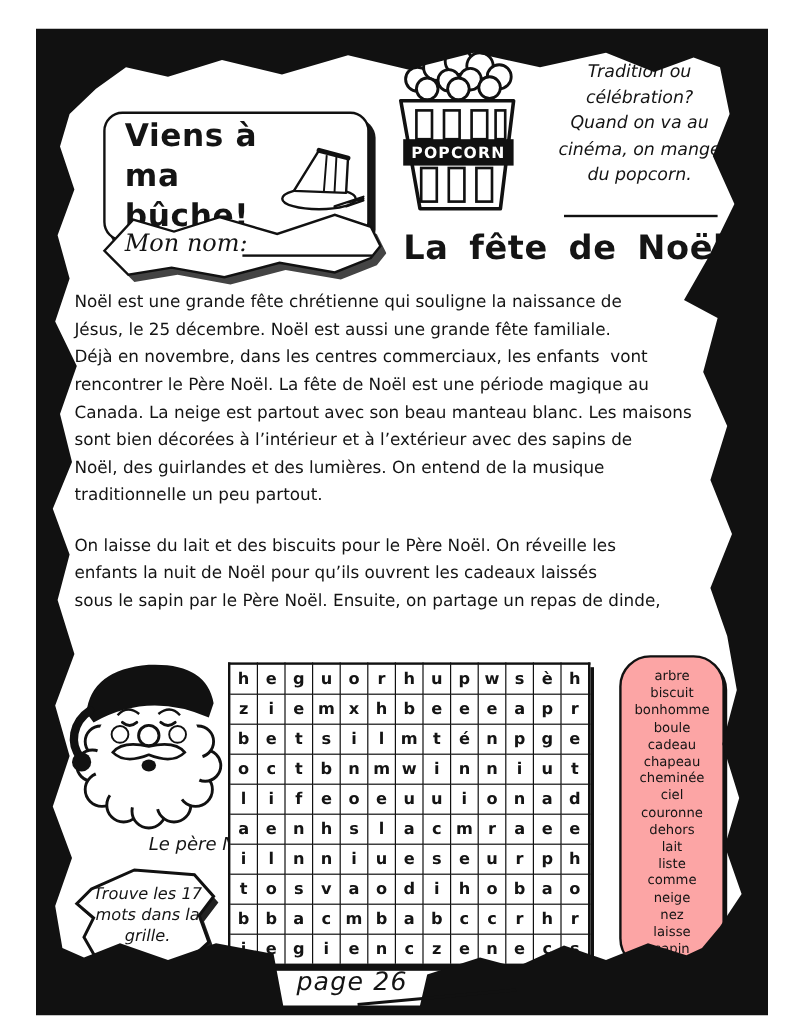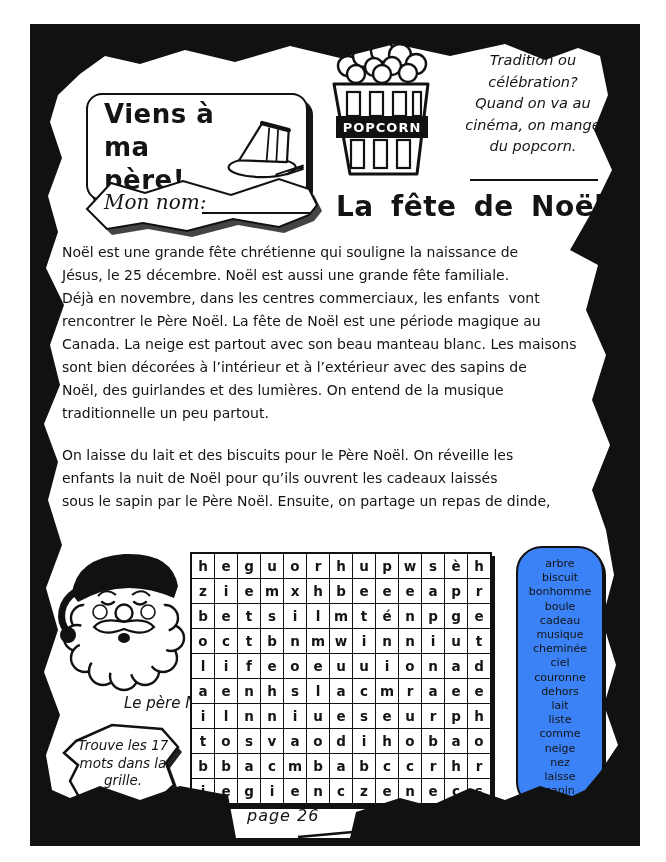--- a/index.html
+++ b/index.html
@@ -24,29 +24,29 @@
   
   .para{left:62px;width:560px;font-size:14px;line-height:23px;}
   #para1{top:241px;} #para2{top:444px;}
   .tline{white-space:pre;}
   
   #grid{left:190px;top:552px;border-collapse:collapse;background:#fff;border:2px solid #111;
         box-shadow:3px 4px 0 #111;}
   #grid td{width:22px;height:24px;border:1.8px solid #111;text-align:center;padding:0;
            font-weight:bold;font-size:13.5px;}
   
-  #wordbox{left:516px;top:546px;width:84px;background:#3b82f6;border:2.5px solid #111;border-radius:26px;
+  #wordbox{left:516px;top:546px;width:84px;background:#fca5a5;border:2.5px solid #111;border-radius:26px;
            box-shadow:2px 3px 0 #111;padding:9px 0 8px 0;text-align:center;font-size:11px;line-height:14.2px;}
   
   #santa{left:54px;top:540px;}
   #santa-caption{left:56px;top:694px;width:136px;text-align:right;font-style:italic;font-size:15px;padding-left:27px;}
   #burst{left:60px;top:719px;width:126px;height:94px;}
   #burst-text{left:70px;top:737px;width:106px;text-align:center;font-style:italic;font-size:13.5px;line-height:17.5px;}
   
-  #page-num{left:247px;top:806px;font-style:italic;font-size:16px;letter-spacing:1px;}
+  #page-num{left:247px;top:806px;font-style:italic;font-size:21px;letter-spacing:1px;}
   
   #frame{left:0;top:0;pointer-events:none;z-index:6;}
   .z2{z-index:2;}
 </style>
 </head>
 <body>
 
 <div id="page">
 
   <svg id="frame" class="abs" width="666" height="862" viewBox="0 0 666 862">
@@ -57,21 +57,21 @@
       L572,796 L540,786 L505,800 L470,788 L430,806 L400,798 L356,812 L350,838 L236,838 L228,795
       L180,786 L140,800 L100,786 L70,798 L52,790
       L46,755 L60,715 L44,672 L58,630 L46,588 L62,545 L48,500 L58,462 L44,424 L60,385 L50,345 L64,305
       L46,268 L58,232 L48,196 L62,158 L50,122 L58,95 Z"></path>
     <path d="M298,837 L430,825" stroke="#111" stroke-width="2.5" fill="none"></path>
   </svg>
 
   <div id="badge" class="abs z2">
     <div class="btxt">
       <div>Viens à</div>
-      <div>ma père!</div>
+      <div>ma bûche!</div>
     </div>
     <svg width="92" height="86" viewBox="0 0 92 82">
       <ellipse cx="42" cy="64" rx="38" ry="11" fill="#fff" stroke="#111" stroke-width="2.5"></ellipse>
       <path d="M16,56 L42,14 L72,22 L70,58 Z" fill="#fff" stroke="#111" stroke-width="2.5" stroke-linejoin="round"></path>
       <path d="M42,14 L72,22" stroke="#111" stroke-width="5" stroke-linecap="round"></path>
       <path d="M50,19 L47,57 M60,21 L58,58" stroke="#111" stroke-width="2"></path>
       <path d="M58,72 L88,62 M72,68 L88,64 M70,72 L88,66" stroke="#111" stroke-width="2.2" stroke-linecap="round"></path>
     </svg>
   </div>
 
@@ -330,21 +330,21 @@
         </tr>
       </tbody>
   </table>
 
   <div id="wordbox" class="abs z2">
       <div class="word">arbre</div>
       <div class="word">biscuit</div>
       <div class="word">bonhomme</div>
       <div class="word">boule</div>
       <div class="word">cadeau</div>
-      <div class="word">musique</div>
+      <div class="word">chapeau</div>
       <div class="word">cheminée</div>
       <div class="word">ciel</div>
       <div class="word">couronne</div>
       <div class="word">dehors</div>
       <div class="word">lait</div>
       <div class="word">liste</div>
       <div class="word">comme</div>
       <div class="word">neige</div>
       <div class="word">nez</div>
       <div class="word">laisse</div>

